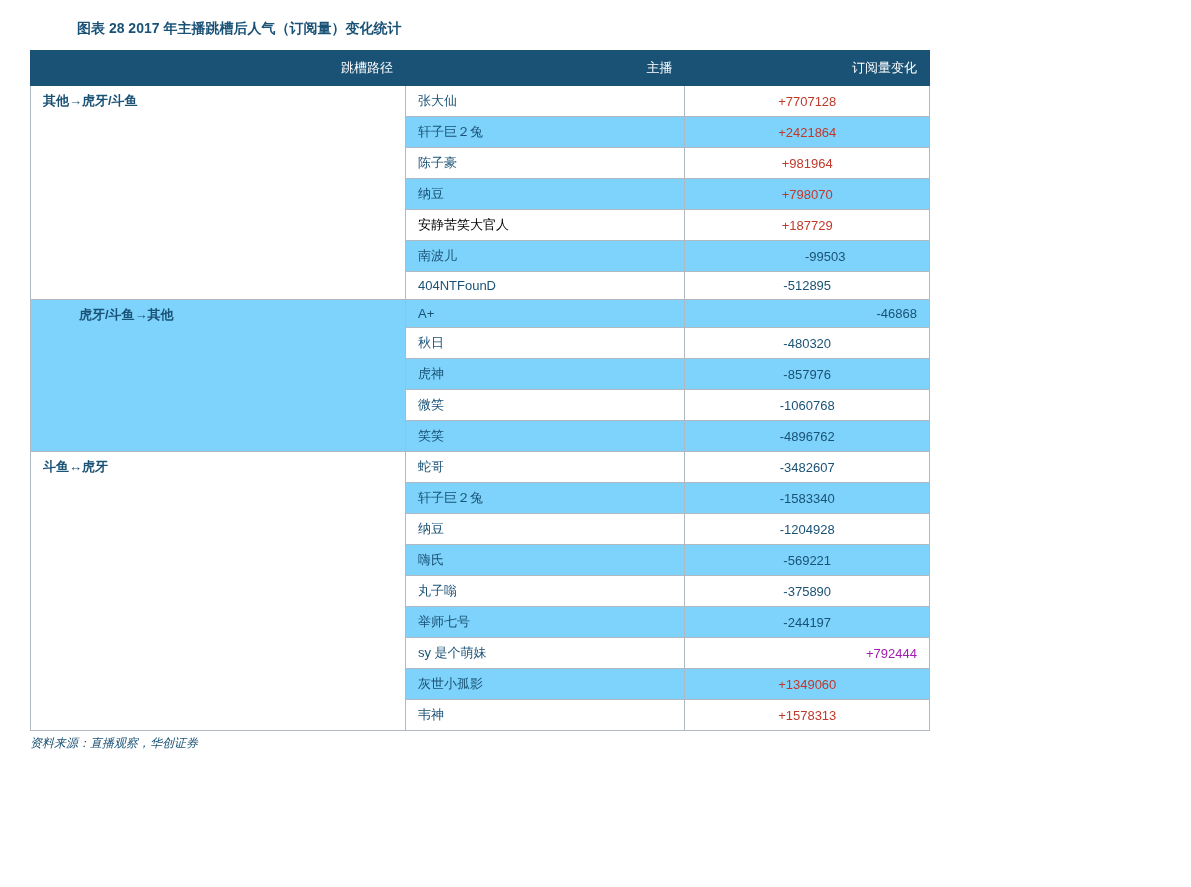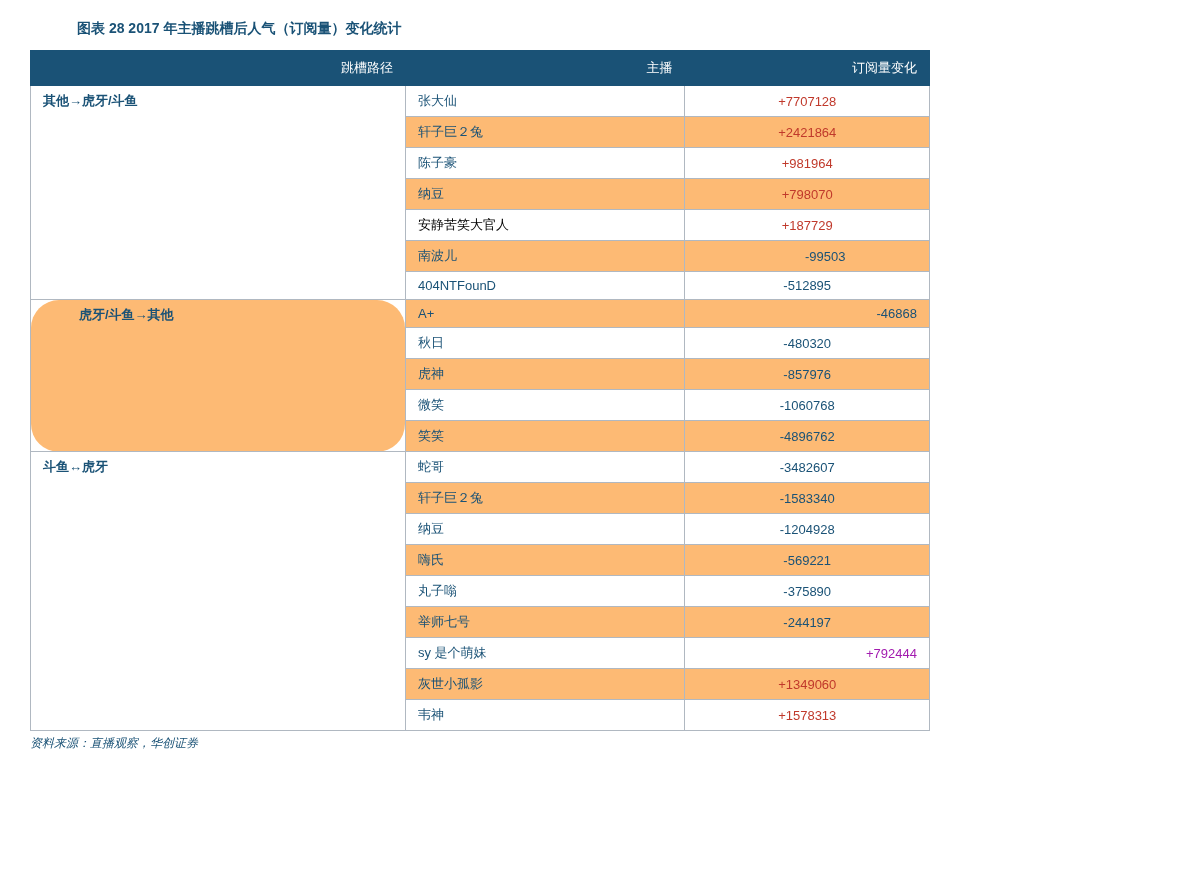--- a/index.html
+++ b/index.html
@@ -41,30 +41,29 @@
       padding: 6px 12px;
       border: 1px solid #b0b8c1;
       font-size: 13px;
       vertical-align: middle;
       color: #1a5276;
     }
     tbody td.path-cell {
       vertical-align: top;
       color: #1a5276;
       font-weight: bold;
-      border-radius: 28px;
     }
     .footer-note {
       margin-top: 4px;
       font-size: 12px;
       color: #1a5276;
       font-style: italic;
     }
     .alt-row {
-      background: #fdba74;
+      background: #7dd3fc;
       margin-left: 40px;
     }
     .normal-row {
       background: #fff;
     }
   </style>
 </head>
 <body>
 
 <div class="page-title">图表 28    2017 年主播跳槽后人气（订阅量）变化统计</div>

